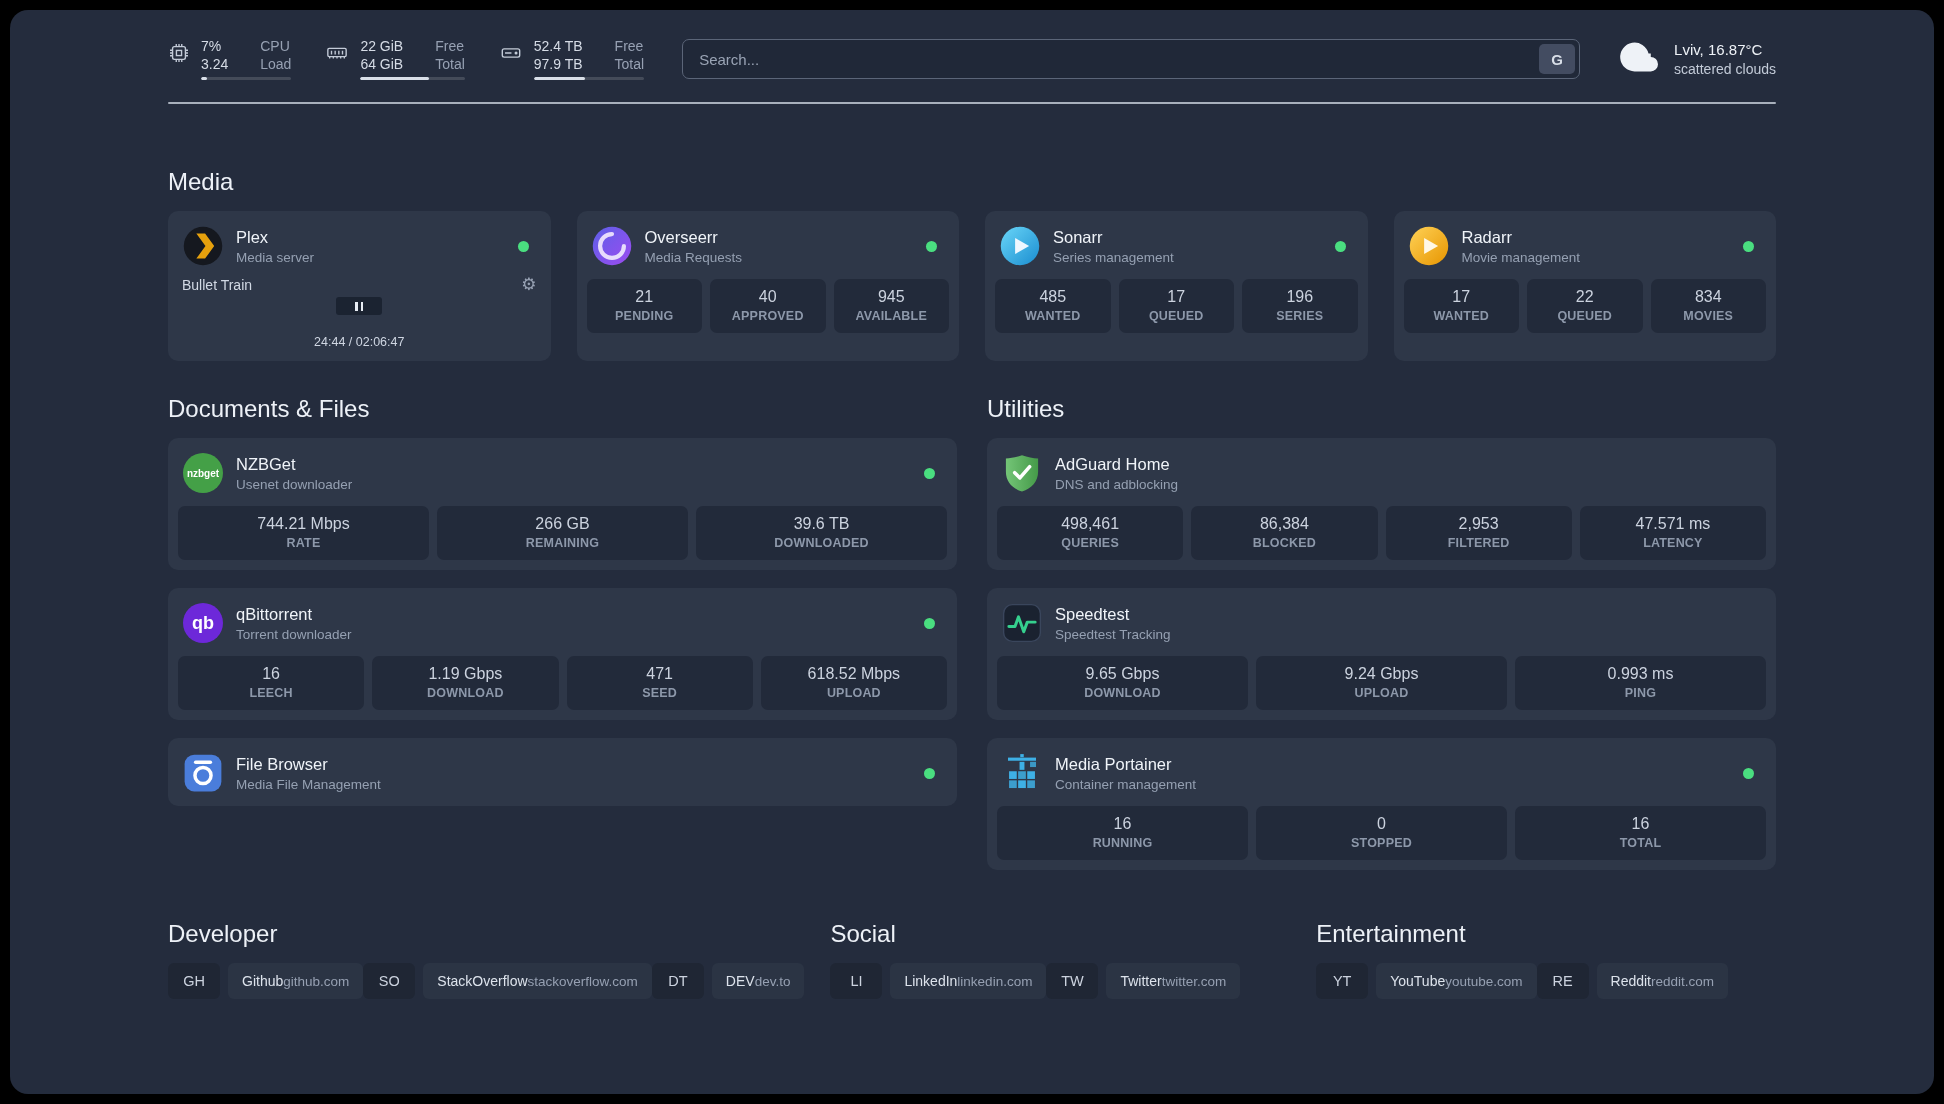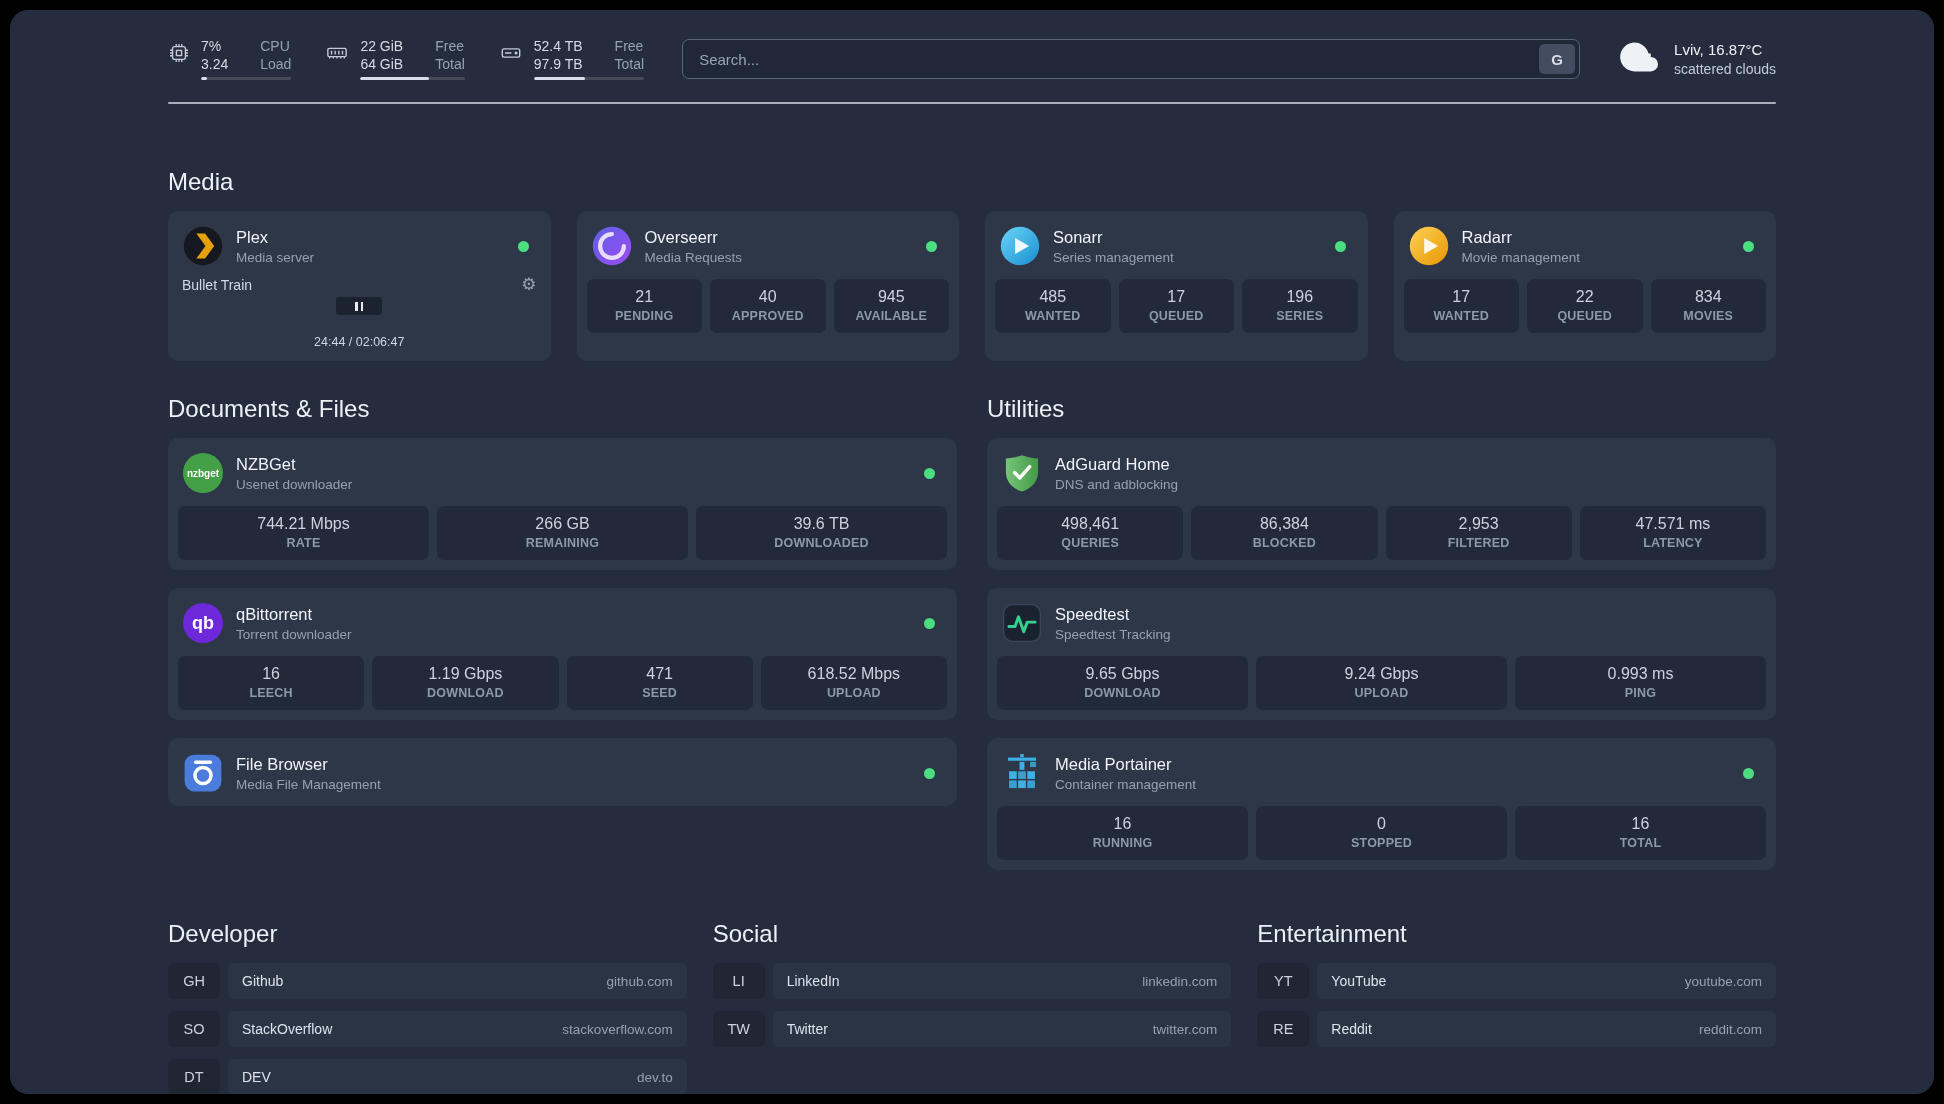--- a/index.html
+++ b/index.html
@@ -85,21 +85,21 @@
   .p-track { flex: 1; height: 3px; background: rgba(255,255,255,.14); border-radius: 2px; overflow: hidden; }
   .p-fill { height: 100%; background: #e8edf4; }
   .p-time { font-size: 12.5px; color: #cfd6e2; flex: none; }
 
   .two-col { display: grid; grid-template-columns: 1fr 1fr; gap: 30px; margin-top: 34px; }
   .col-stack { display: flex; flex-direction: column; gap: 18px; }
   .card.plain { padding-bottom: 12px; }
 
   
   .bookmarks { display: grid; grid-template-columns: 1fr 1fr 1fr; gap: 26px; margin-top: 50px; }
-  .bm-rows { display: flex; flex-direction: column; gap: 12px; }
+  .bm-rows { display: flex; }
   .bm-row { display: flex; align-items: stretch; gap: 8px; height: 36px; cursor: pointer; }
   .bm-abbr { width: 52px; background: #1f2634; border-radius: 6px; display: flex; align-items: center; justify-content: center; font-size: 14.5px; color: #ccd3df; flex: none; }
   .bm-bar { flex: 1; background: #2b3444; border-radius: 6px; display: flex; align-items: center; padding: 0 14px; }
   .bm-name { font-size: 14px; color: #dde3ec; }
   .bm-domain { margin-left: auto; font-size: 13.5px; color: #96a0b2; }
 </style>
 </head>
 <body>
 
 <div class="dashboard">

